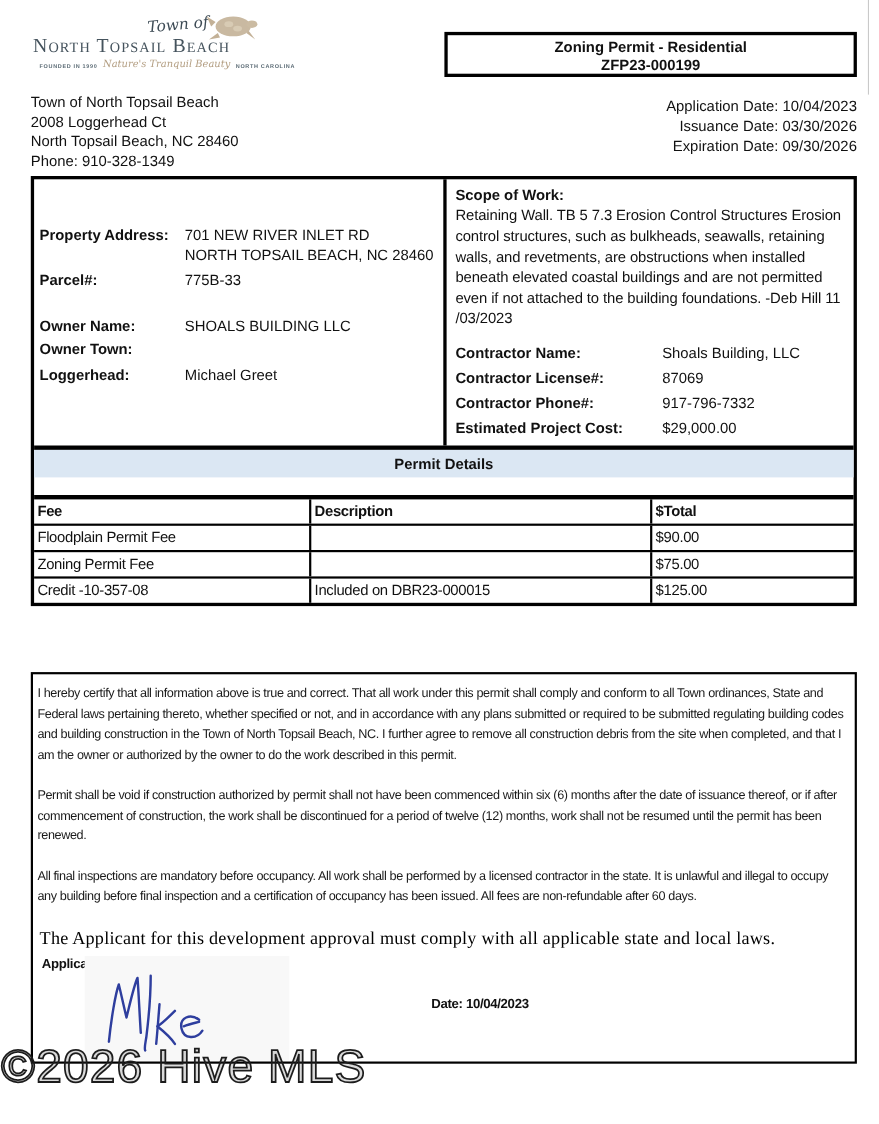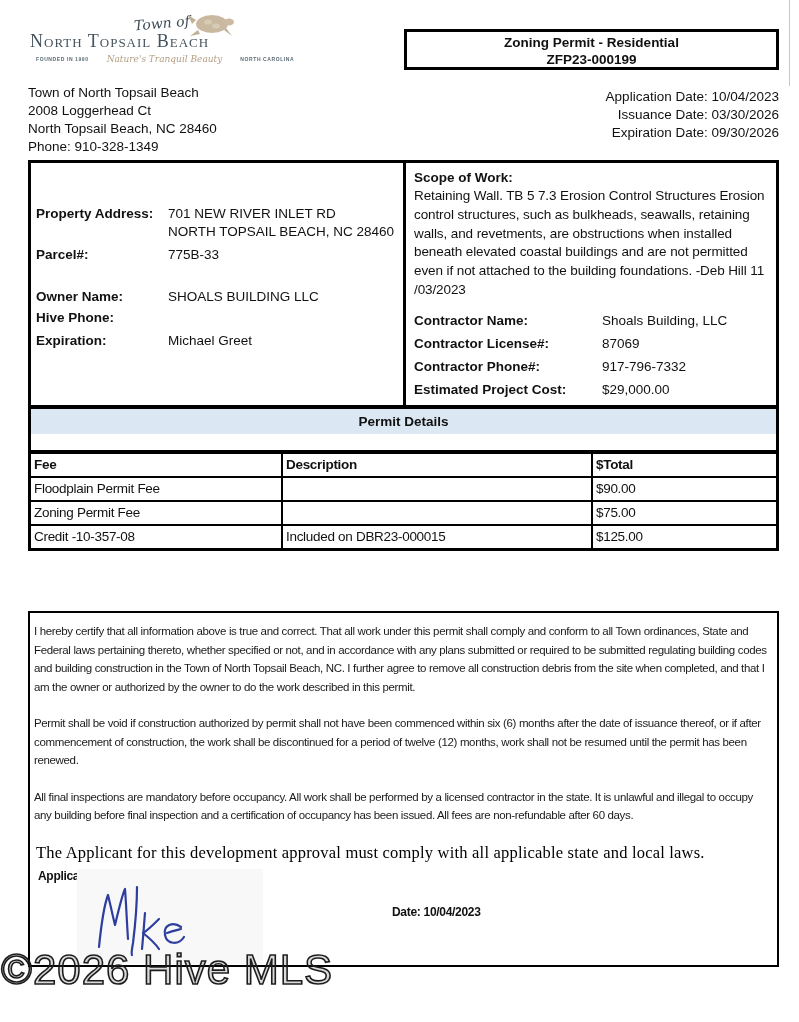--- a/index.html
+++ b/index.html
@@ -3,21 +3,21 @@
 <meta charset="utf-8">
 <style>
   * { margin:0; padding:0; box-sizing:border-box; }
   html,body { width:799px; height:1022px; background:#fff; font-family:"Liberation Sans", sans-serif; color:#111; position:relative; overflow:hidden; }
 
   
   .logo { position:absolute; left:30px; top:16px; width:225px; height:60px; }
   .logo-script { position:absolute; left:104px; top:-1px; font-family:"DejaVu Serif", serif; font-style:italic; font-size:14px; color:#3d4b55; transform:rotate(-5deg); }
   .logo-turtle { position:absolute; left:152px; top:-4px; }
   .logo-main { position:absolute; left:0; top:15px; font-family:"Liberation Serif", serif; font-variant:small-caps; font-size:18px; letter-spacing:1px; color:#45535d; white-space:nowrap; }
-  .logo-tag { position:absolute; left:6px; top:38px; display:flex; align-items:center; gap:18px; white-space:nowrap; }
+  .logo-tag { position:absolute; left:6px; top:38px; display:flex; align-items:flex-end; gap:5px; white-space:nowrap; }
   .logo-tag .tiny { font-size:5px; letter-spacing:0.6px; color:#5a6a74; font-weight:bold; }
   .logo-tag .script { font-family:"DejaVu Serif", serif; font-style:italic; font-size:9px; color:#b39e82; }
 
   
   .permit-box { position:absolute; left:404px; top:29px; width:375px; height:41px; border:3px solid #000; text-align:center; padding-top:3px; }
   .permit-box div { font-weight:bold; font-size:13.5px; line-height:16.5px; }
   .town-address { position:absolute; left:28px; top:84px; font-size:13.5px; line-height:18px; }
   .dates { position:absolute; right:20px; top:88px; text-align:right; font-size:13.5px; line-height:18px; }
 
   
@@ -109,25 +109,25 @@
       </div>
       <div class="frow" style="margin-top:5px;">
         <span class="lbl">Parcel#:</span>
         <span>775B-33</span>
       </div>
       <div class="frow" style="margin-top:24px;">
         <span class="lbl">Owner Name:</span>
         <span>SHOALS BUILDING LLC</span>
       </div>
       <div class="frow" style="margin-top:3px;">
-        <span class="lbl">Hive Phone:</span>
+        <span class="lbl">Owner Town:</span>
         <span></span>
       </div>
       <div class="frow" style="margin-top:5px;">
-        <span class="lbl">Expiration:</span>
+        <span class="lbl">Loggerhead:</span>
         <span>Michael Greet</span>
       </div>
     </div>
     <div class="cell-right">
       <div class="scope-lbl">Scope of Work:</div>
       <div class="scope-text">Retaining Wall. TB 5 7.3 Erosion Control Structures Erosion control structures, such as bulkheads, seawalls, retaining walls, and revetments, are obstructions when installed beneath elevated coastal buildings and are not permitted even if not attached to the building foundations. -Deb Hill 11 /03/2023</div>
       <div class="frow" style="margin-top:12px;">
         <span class="lbl2">Contractor Name:</span>
         <span>Shoals Building, LLC</span>
       </div>

